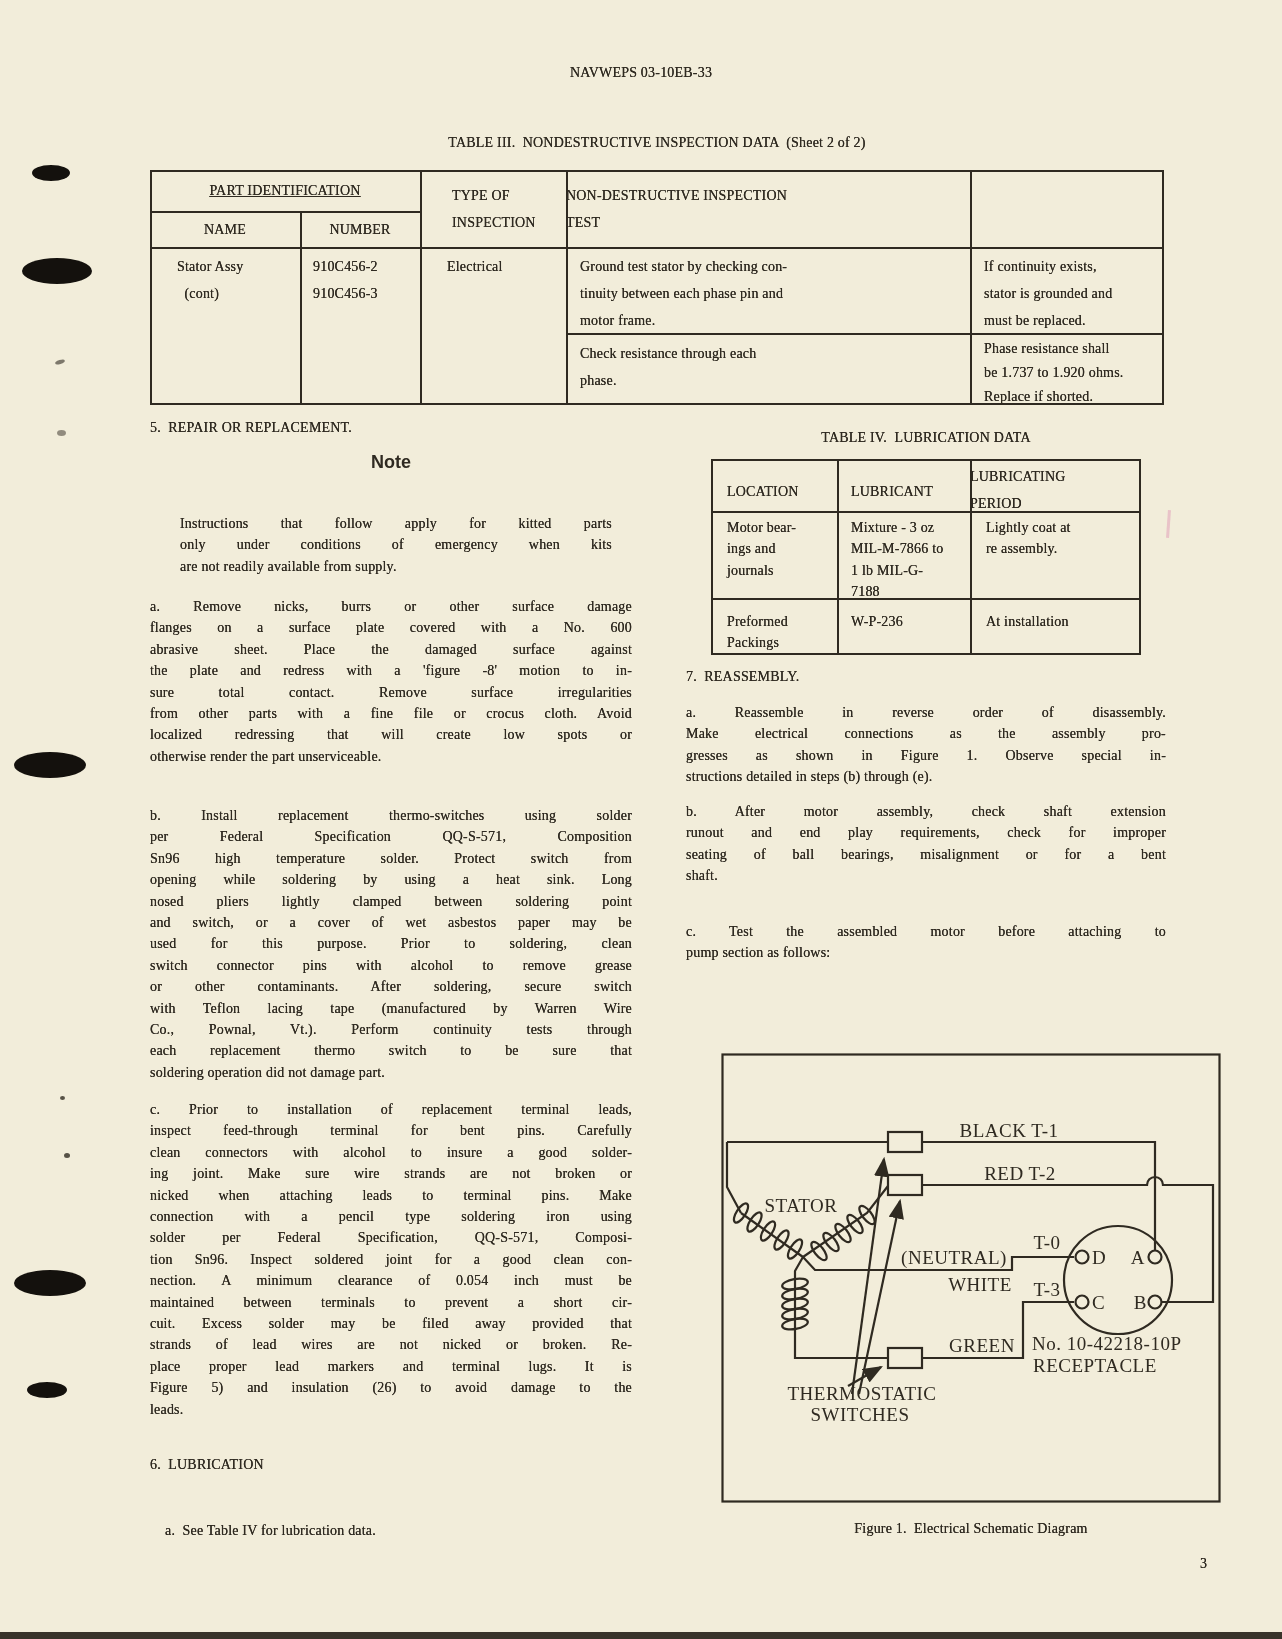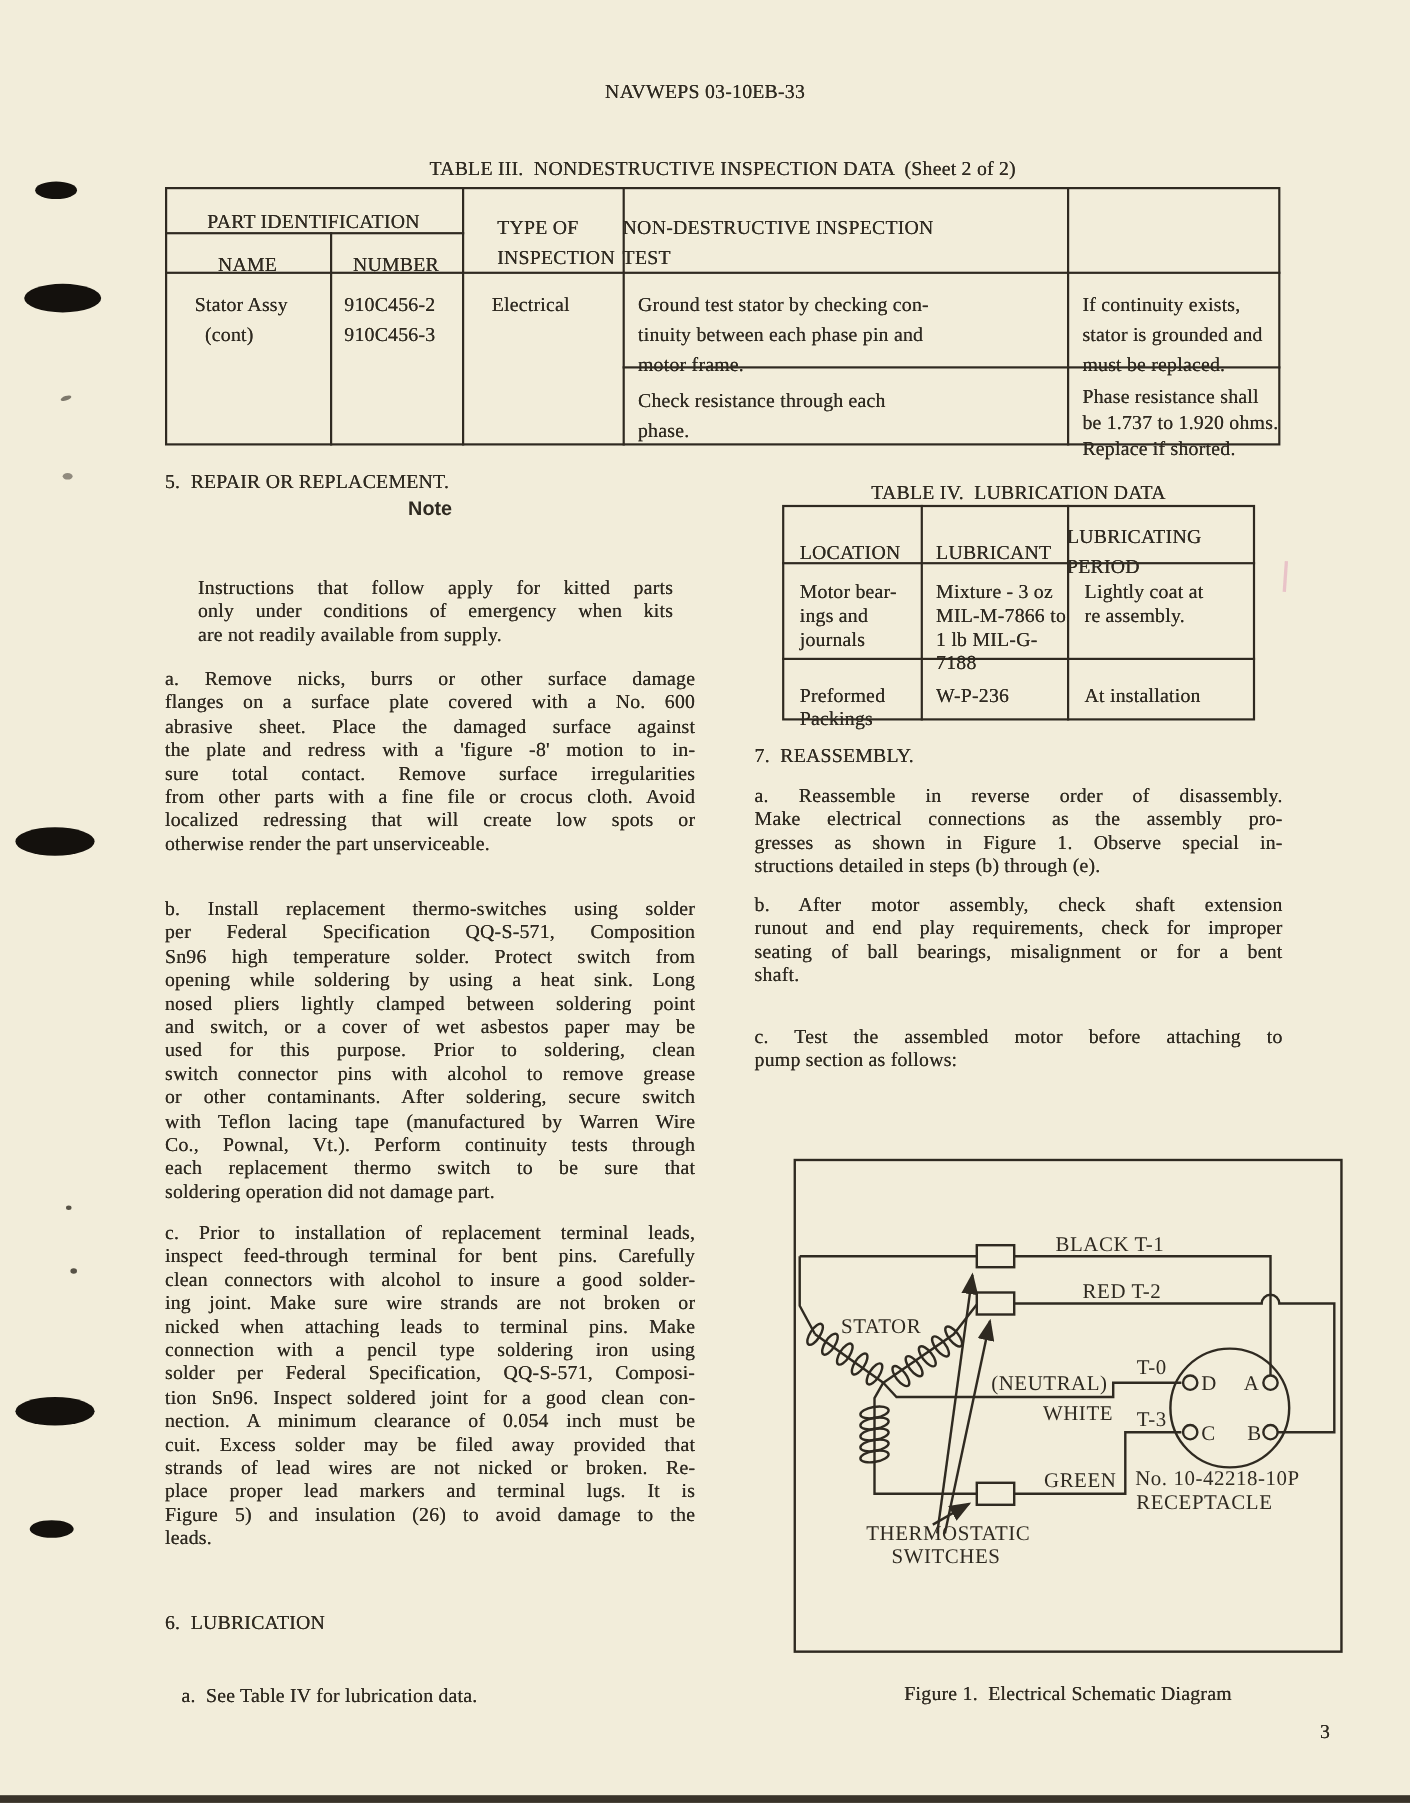--- a/index.html
+++ b/index.html
@@ -1,19 +1,19 @@
 <!DOCTYPE html>
 <html><head>
 <meta charset="utf-8">
 <style>
   html,body{margin:0;padding:0;background:#e8e3d2;}
   #page{position:relative;width:1282px;height:1639px;background:#f2edda;overflow:hidden;
         font-family:"Liberation Serif",serif;color:#2f2a21;}
   .abs{position:absolute;}
-  .t{font-size:18px;line-height:21.4px;letter-spacing:.2px;text-shadow:0 0 .3px currentColor;margin-top:11px;}
+  .t{font-size:14px;line-height:21.4px;letter-spacing:.2px;text-shadow:0 0 .3px currentColor;}
   .pre{white-space:pre;}
   .ctr{text-align:center;}
   .para .ln{text-align:justify;text-align-last:justify;}
   .para .ln.last{text-align-last:left;}
   .cell .ln{white-space:pre;text-align:left;}
   .lh26 .ln{line-height:26.5px;}
   .lh27 .ln{line-height:27px;}
   .lh24 .ln{line-height:24px;}
   .notebold{font-family:"Liberation Sans",sans-serif;font-weight:700;font-size:18px;}
   .hline,.vline{position:absolute;background:#2f2a21;}
@@ -45,21 +45,21 @@
 
   <div class="tbox" style="left:150px;top:170px;width:1014px;height:235px;"></div>
   <div class="vline" style="left:300px;top:211px;width:2px;height:194px;"></div>
   <div class="vline" style="left:420px;top:170px;width:2px;height:235px;"></div>
   <div class="vline" style="left:566px;top:170px;width:2px;height:235px;"></div>
   <div class="vline" style="left:970px;top:170px;width:2px;height:235px;"></div>
   <div class="hline" style="left:150px;top:211px;width:272px;height:2px;"></div>
   <div class="hline" style="left:150px;top:247px;width:1014px;height:2px;"></div>
   <div class="hline" style="left:566px;top:333px;width:598px;height:2px;"></div>
 
-  <div class="abs t ctr pre" style="left:150px;top:180px;width:270px;">PART IDENTIFICATION</div>
+  <div class="abs t ctr pre" style="left:150px;top:180px;width:270px;text-decoration:underline;">PART IDENTIFICATION</div>
   <div class="abs t ctr pre" style="left:150px;top:219px;width:150px;">NAME</div>
   <div class="abs t ctr pre" style="left:300px;top:219px;width:120px;">NUMBER</div>
   <div class="abs t ctr cell lh26" style="left:420px;top:183px;width:146px;padding-left:32px;">
       <div class="ln">TYPE OF</div>
       <div class="ln last">INSPECTION</div>
     </div>
   <div class="abs t cell lh26" style="left:566px;top:183px;width:404px;text-align:center;">
       <div class="ln">NON-DESTRUCTIVE INSPECTION</div>
       <div class="ln last">TEST</div>
     </div>
@@ -130,20 +130,21 @@
   <div class="abs t para" style="left:150px;top:1099px;width:482px;">
       <div class="ln">c.  Prior to installation of replacement terminal leads,</div>
       <div class="ln">inspect feed-through terminal for bent pins.  Carefully</div>
       <div class="ln">clean connectors with alcohol to insure a good solder-</div>
       <div class="ln">ing joint.  Make sure wire strands are not broken or</div>
       <div class="ln">nicked when attaching leads to terminal pins.  Make</div>
       <div class="ln">connection with a pencil type soldering iron using</div>
       <div class="ln">solder per Federal Specification, QQ-S-571, Composi-</div>
       <div class="ln">tion Sn96.  Inspect soldered joint for a good clean con-</div>
       <div class="ln">nection.  A minimum clearance of 0.054 inch must be</div>
+      <div class="ln">maintained between terminals to prevent a short cir-</div>
       <div class="ln">cuit.  Excess solder may be filed away provided that</div>
       <div class="ln">strands of lead wires are not nicked or broken.  Re-</div>
       <div class="ln">place proper lead markers and terminal lugs.  It is</div>
       <div class="ln">Figure 5) and insulation (26) to avoid damage to the</div>
       <div class="ln last">leads.</div>
     </div>
   <div class="abs t pre" style="left:150px;top:1454px;">6.  LUBRICATION</div>
   <div class="abs t pre" style="left:165px;top:1520px;">a.  See Table IV for lubrication data.</div>
 
   <div class="abs t ctr pre" style="left:711px;top:427px;width:430px;">TABLE IV.  LUBRICATION DATA</div>

